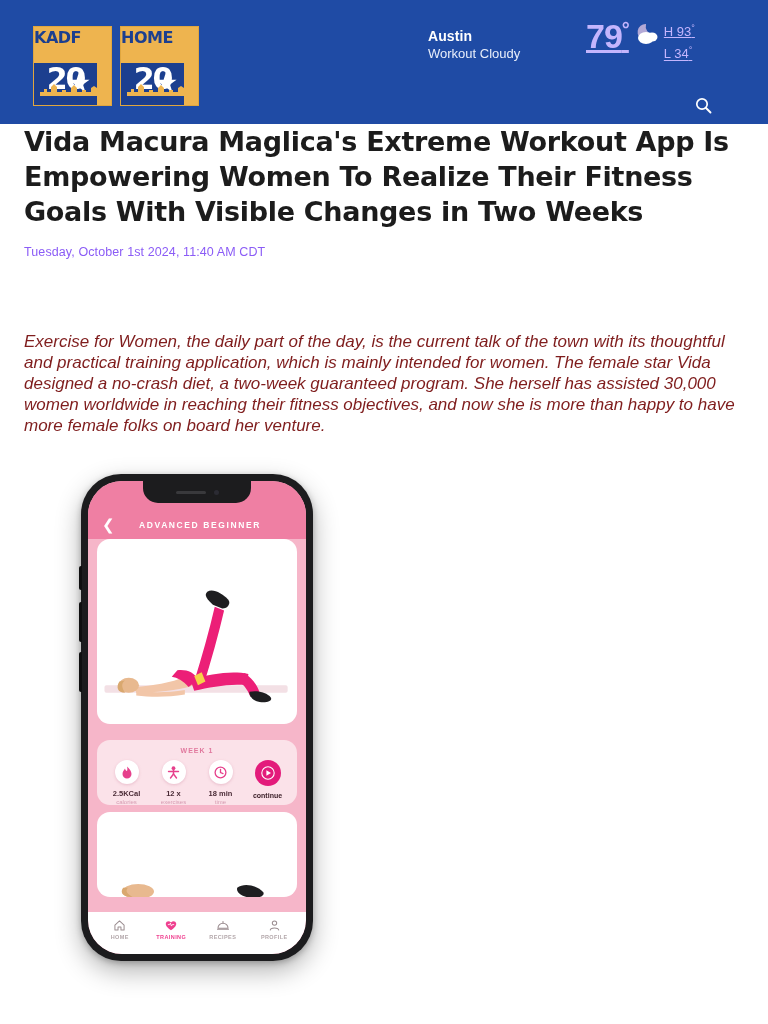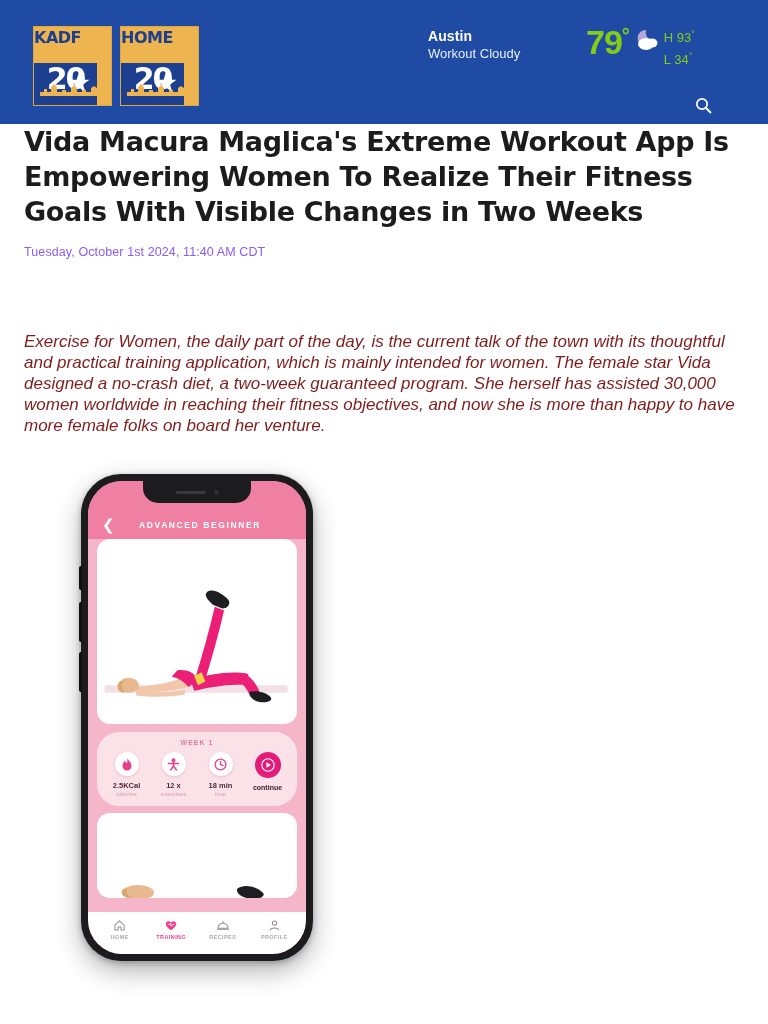--- a/index.html
+++ b/index.html
@@ -111,24 +111,25 @@
   .wx-cond {
     font-size: 13px;
     font-weight: 400;
     line-height: 18px;
     color: #e8eefb;
   }
 
   .temp-block {
     position: absolute;
     left: 586px;
-    top: 22px;
+    top: 16px;
     display: flex;
     align-items: flex-start;
-    color: #84cc16;
+    color: #c4b5fd;
+    text-decoration: underline;
   }
   .wx-temp {
     font-size: 34px;
     font-weight: 700;
     line-height: 40px;
     letter-spacing: -1px;
   }
   .wx-temp sup { font-size: 20px; vertical-align: super; line-height: 0; }
   .wx-icon { margin: 6px 5px 0 4px; }
   .wx-hilo {
@@ -267,24 +268,24 @@
   .card-top {
     margin: 0 9px;
     height: 185px;
     background: #ffffff;
     border-radius: 13px;
     position: relative;
     overflow: hidden;
   }
 
   .stats-panel {
-    margin: 8px 9px 0;
+    margin: 16px 9px 0;
     background: #fbe2e9;
-    border-radius: 22px;
-    padding: 7px 0 9px;
+    border-radius: 13px;
+    padding: 7px 0 0;
   }
   .week-label {
     text-align: center;
     font-size: 7px;
     font-weight: 700;
     letter-spacing: 1px;
     color: #e1799e;
     margin-bottom: 6px;
   }
   .stats-row {

